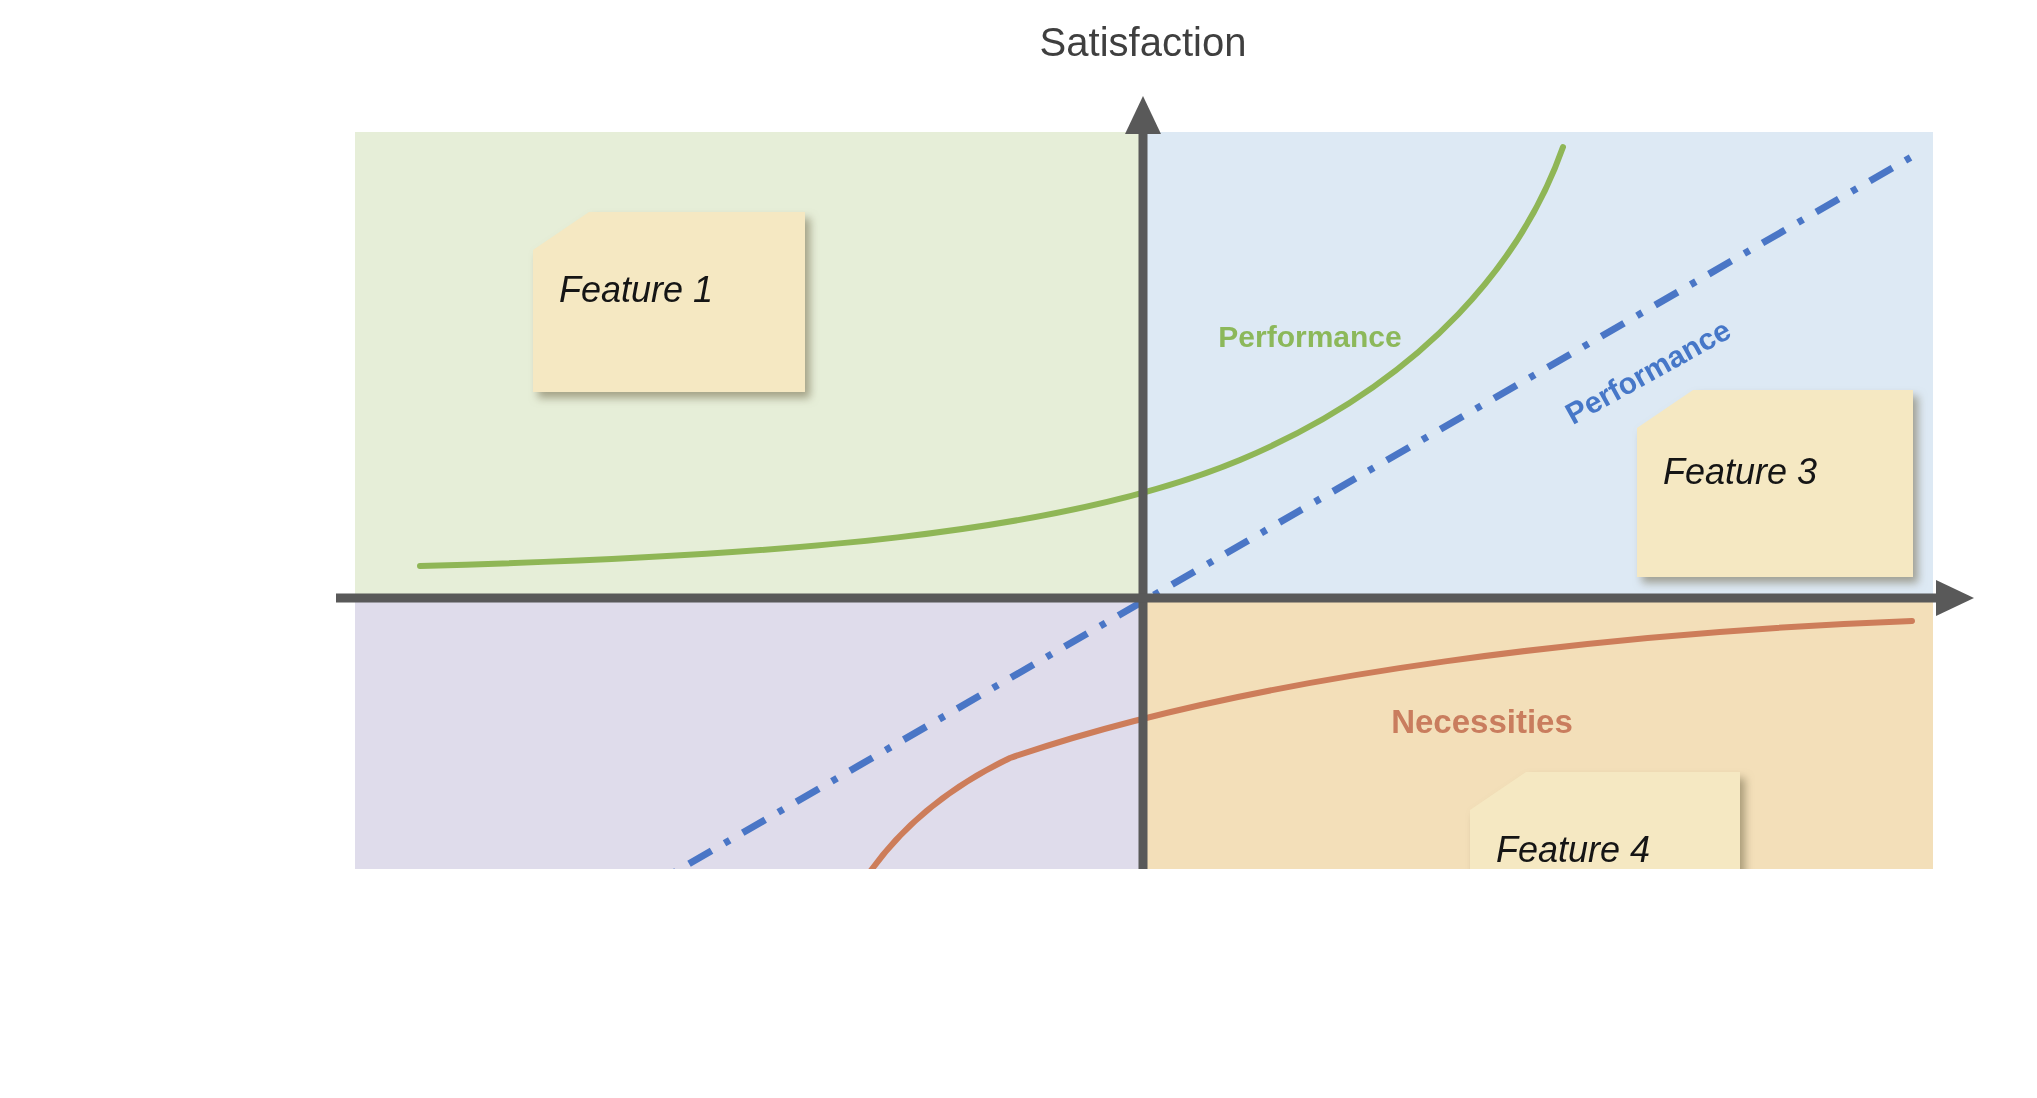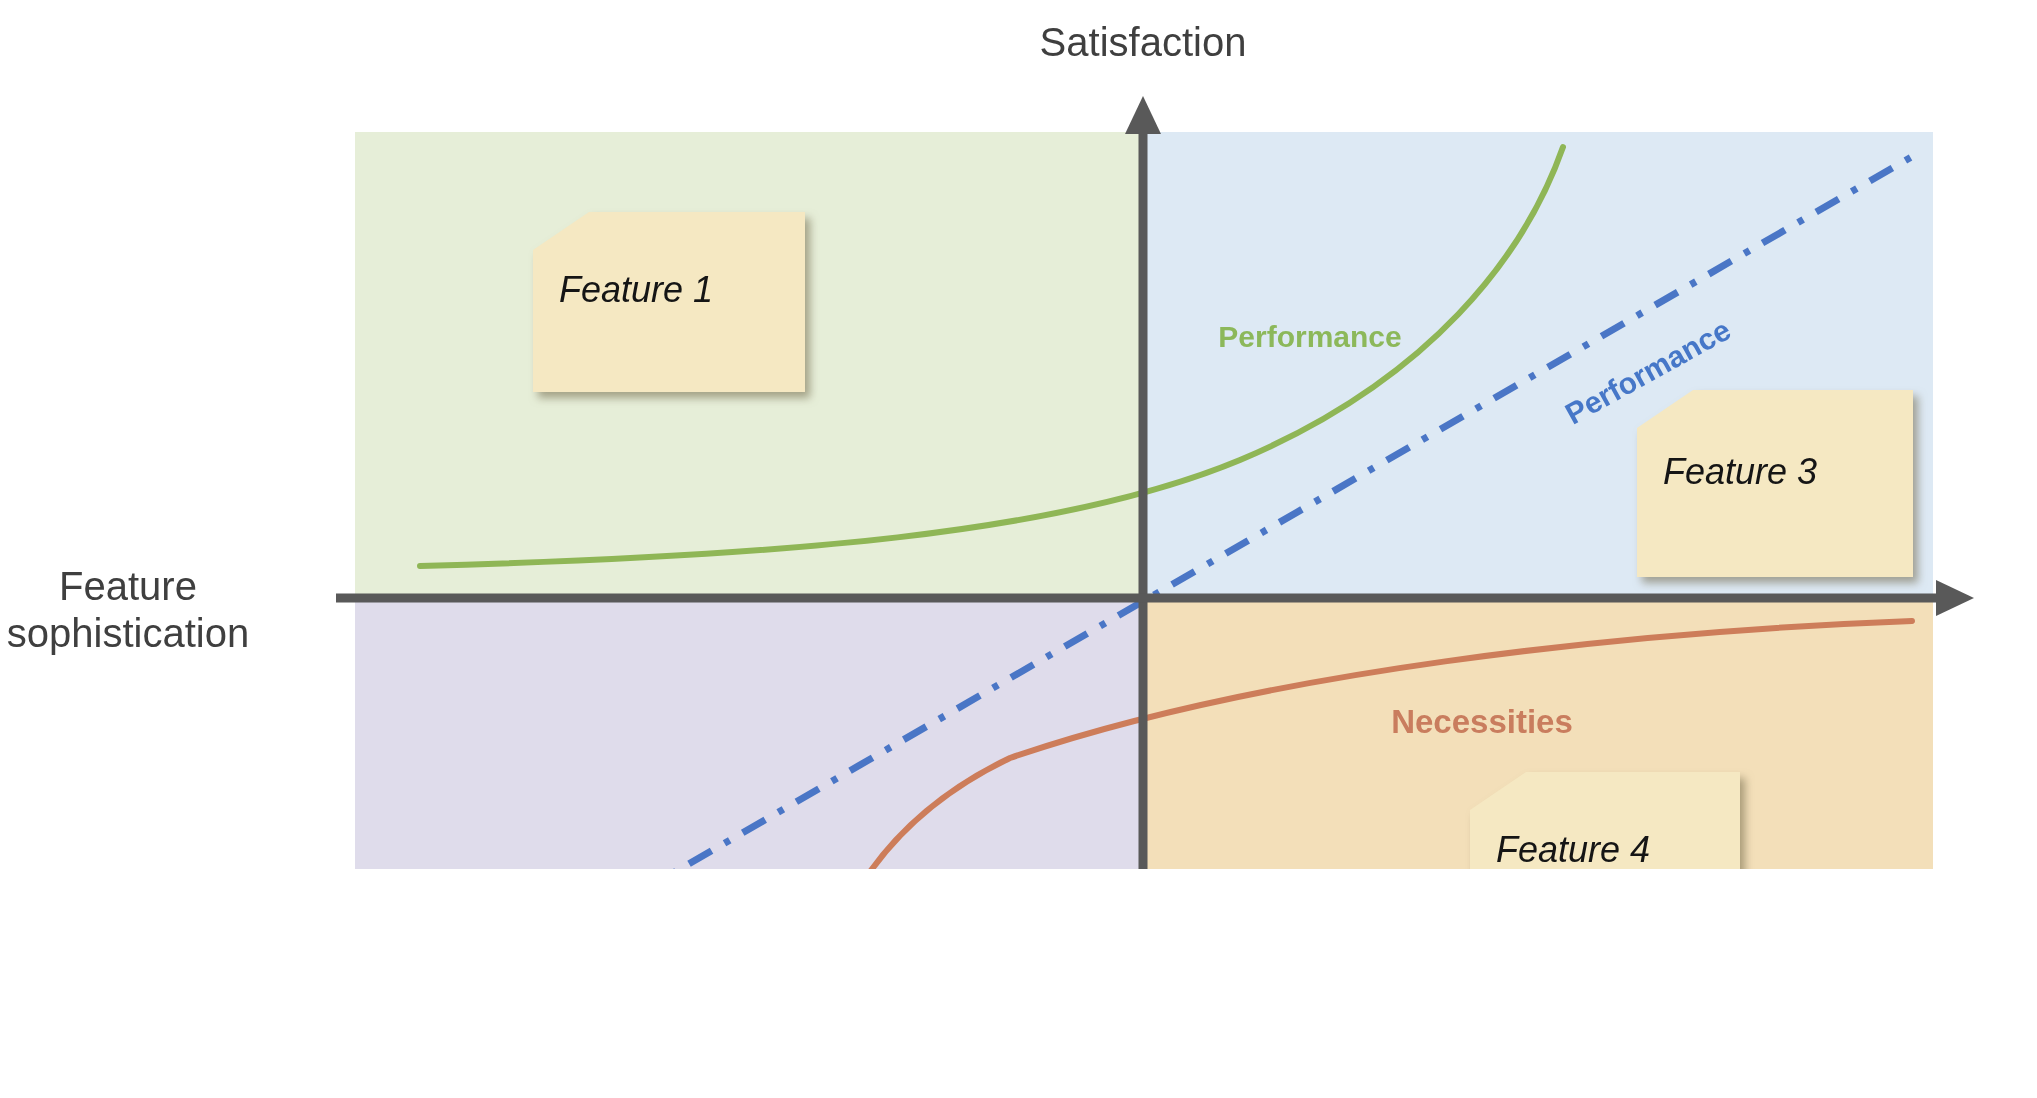--- a/index.html
+++ b/index.html
@@ -82,24 +82,20 @@
     <path d="M805,1040 C825,920 880,820 1010,758 C1260,672 1620,632 1912,621" stroke-width="6" fill="none" stroke-linecap="round" stroke="#cd7d5a"></path>
 
     <line x1="1143" y1="1080" x2="1143" y2="128" stroke-width="9" stroke="#595959"></line>
     <polygon points="1143,96 1125,134 1161,134" fill="#595959"></polygon>
     <line x1="336" y1="598" x2="1940" y2="598" stroke-width="9" stroke="#595959"></line>
     <polygon points="1974,598 1936,580 1936,616" fill="#595959"></polygon>
   </svg>
 
   <div class="axis-title y-axis-title">Satisfaction</div>
 
-  <div class="axis-title x-axis-title">
-    <div>Feature</div>
-    <div>sophistication</div>
-  </div>
 
   <div class="curve-label delighters-label">Performance</div>
   <div class="curve-label performance-label">Performance</div>
   <div class="curve-label necessities-label">Necessities</div>
 
   <div class="note note-f1">
     <div class="note-inner">
       <span class="note-text">Feature 1</span>
     </div>
   </div>

